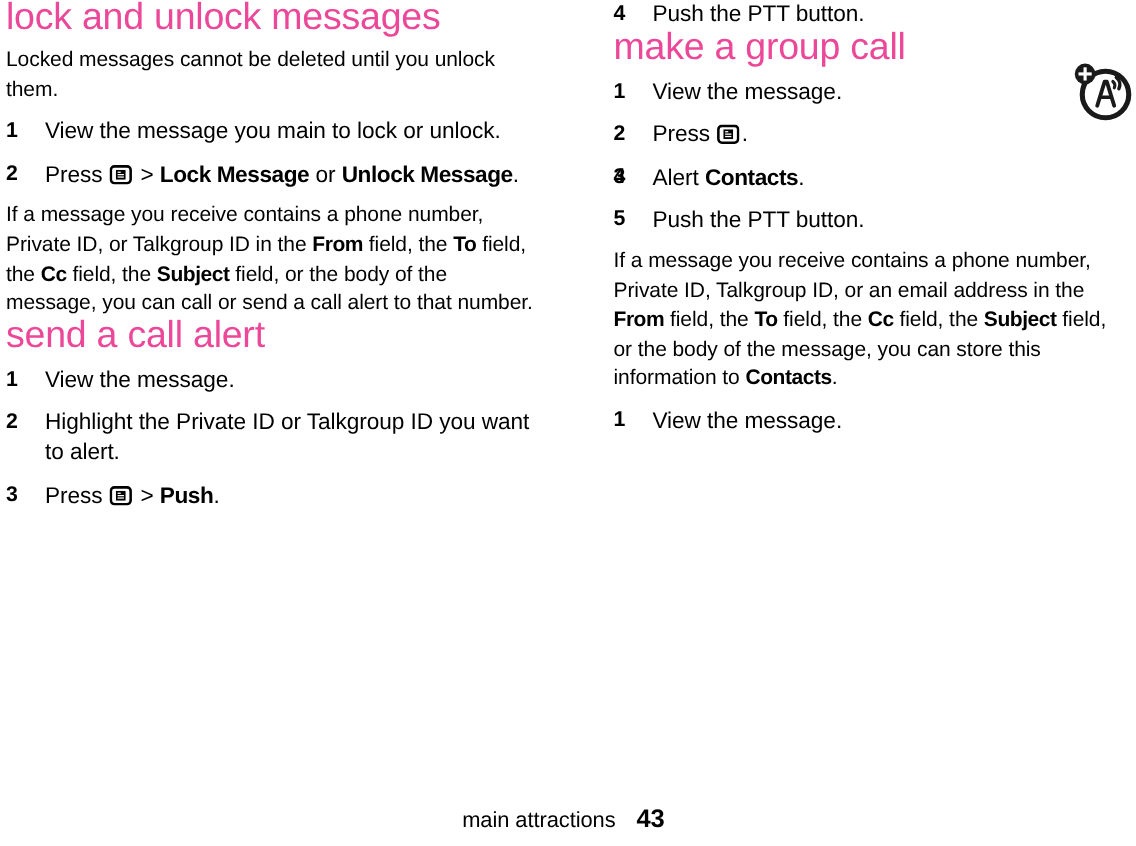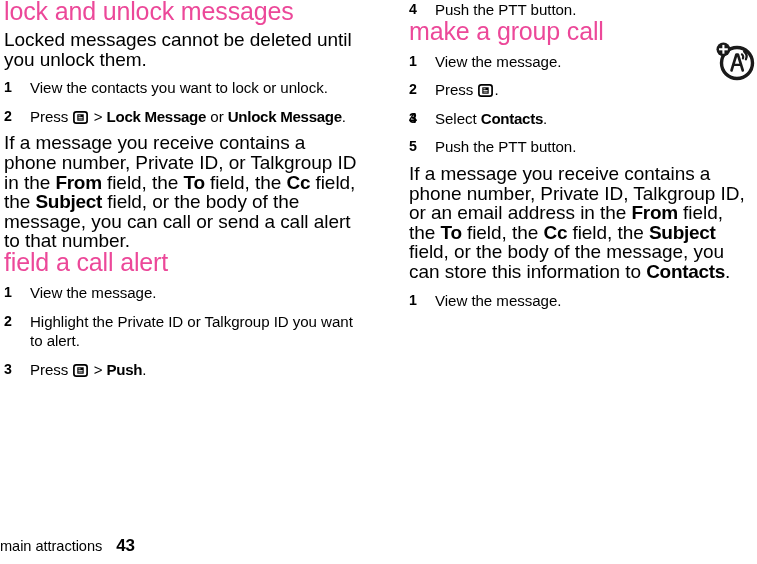--- a/index.html
+++ b/index.html
@@ -37,21 +37,21 @@
     line-height: 23px;
     letter-spacing: -0.15px;
     margin: 0;
     color: #ec4899;
   }
   .h-gap-first { margin-top: 0px; }
   .h-gap       { }
 
   
   .para {
-    font-size: 19px;
+    font-size: 14px;
     font-weight: 400;
     line-height: 19.6px;
     margin: 7px 0 0 0;
     letter-spacing: -0.05px;
     color: #000;
   }
 
   
   .steps {
     margin: 0;
@@ -103,21 +103,21 @@
     height: 50px;
   }
   .margin-icon svg { display: block; }
 
   
   .footer {
     position: absolute;
     left: 0;
     right: 6px;
     bottom: 8px;
-    text-align: left;
+    text-align: center;
     white-space: nowrap;
   }
   .footer-title {
     font-size: 14.6px;
     font-weight: 400;
     letter-spacing: -0.05px;
   }
   .footer-page {
     font-size: 17px;
     font-weight: 700;
@@ -132,38 +132,38 @@
 
   <div class="col col-left">
 
     <h2 class="heading h-gap-first">lock and unlock messages</h2>
 
     <p class="para">Locked messages cannot be deleted until you unlock them.</p>
 
     <ol class="steps steps-first">
       <li class="step">
         <span class="step-num">1</span>
-        <span>View the contacts you want to lock or unlock.</span>
+        <span>View the message you main to lock or unlock.</span>
       </li>
       <li class="step">
         <span class="step-num">2</span>
         <span>Press </span><span class="menu-key"><svg width="15" height="13" viewBox="0 0 15 13">
               <rect x="0.9" y="0.9" width="13.2" height="11.2" rx="2.4" ry="2.4" fill="#fff" stroke="#000" stroke-width="1.7"></rect>
               <rect x="4.3" y="3.3" width="6.4" height="6.4" fill="#000"></rect>
               <rect x="5.4" y="4.4" width="2.1" height="0.85" fill="#fff"></rect>
               <rect x="5.4" y="6.0" width="4.2" height="0.85" fill="#fff"></rect>
               <rect x="5.4" y="7.6" width="4.2" height="0.85" fill="#fff"></rect>
             </svg></span><span> &gt; </span><b class="term">Lock Message</b><span> or </span><b class="term">Unlock Message</b><span>.</span>
       </li>
     </ol>
 
 
     <p class="para"><span>If a message you receive contains a phone number, Private ID, or Talkgroup ID in the </span><b class="term">From</b><span> field, the </span><b class="term">To</b><span> field, the </span><b class="term">Cc</b><span> field, the </span><b class="term">Subject</b><span> field, or the body of the message, you can call or send a call alert to that number.</span></p>
 
-    <h2 class="heading h-gap">field a call alert</h2>
+    <h2 class="heading h-gap">send a call alert</h2>
 
     <ol class="steps steps-first">
       <li class="step">
         <span class="step-num">1</span>
         <span>View the message.</span>
       </li>
       <li class="step">
         <span class="step-num">2</span>
         <span>Highlight the Private ID or Talkgroup ID you want to alert.</span>
       </li>
@@ -205,21 +205,21 @@
               <rect x="5.4" y="4.4" width="2.1" height="0.85" fill="#fff"></rect>
               <rect x="5.4" y="6.0" width="4.2" height="0.85" fill="#fff"></rect>
               <rect x="5.4" y="7.6" width="4.2" height="0.85" fill="#fff"></rect>
             </svg></span><span>.</span>
       </li>
       <li class="step">
         <span class="step-num">3</span>
       </li>
       <li class="step">
         <span class="step-num">4</span>
-        <span>Select </span><b class="term">Contacts</b><span>.</span>
+        <span>Alert </span><b class="term">Contacts</b><span>.</span>
       </li>
       <li class="step">
         <span class="step-num">5</span>
         <span>Push the PTT button.</span>
       </li>
     </ol>
 
 
     <p class="para"><span>If a message you receive contains a phone number, Private ID, Talkgroup ID, or an email address in the </span><b class="term">From</b><span> field, the </span><b class="term">To</b><span> field, the </span><b class="term">Cc</b><span> field, the </span><b class="term">Subject</b><span> field, or the body of the message, you can store this information to </span><b class="term">Contacts</b><span>.</span></p>
 

